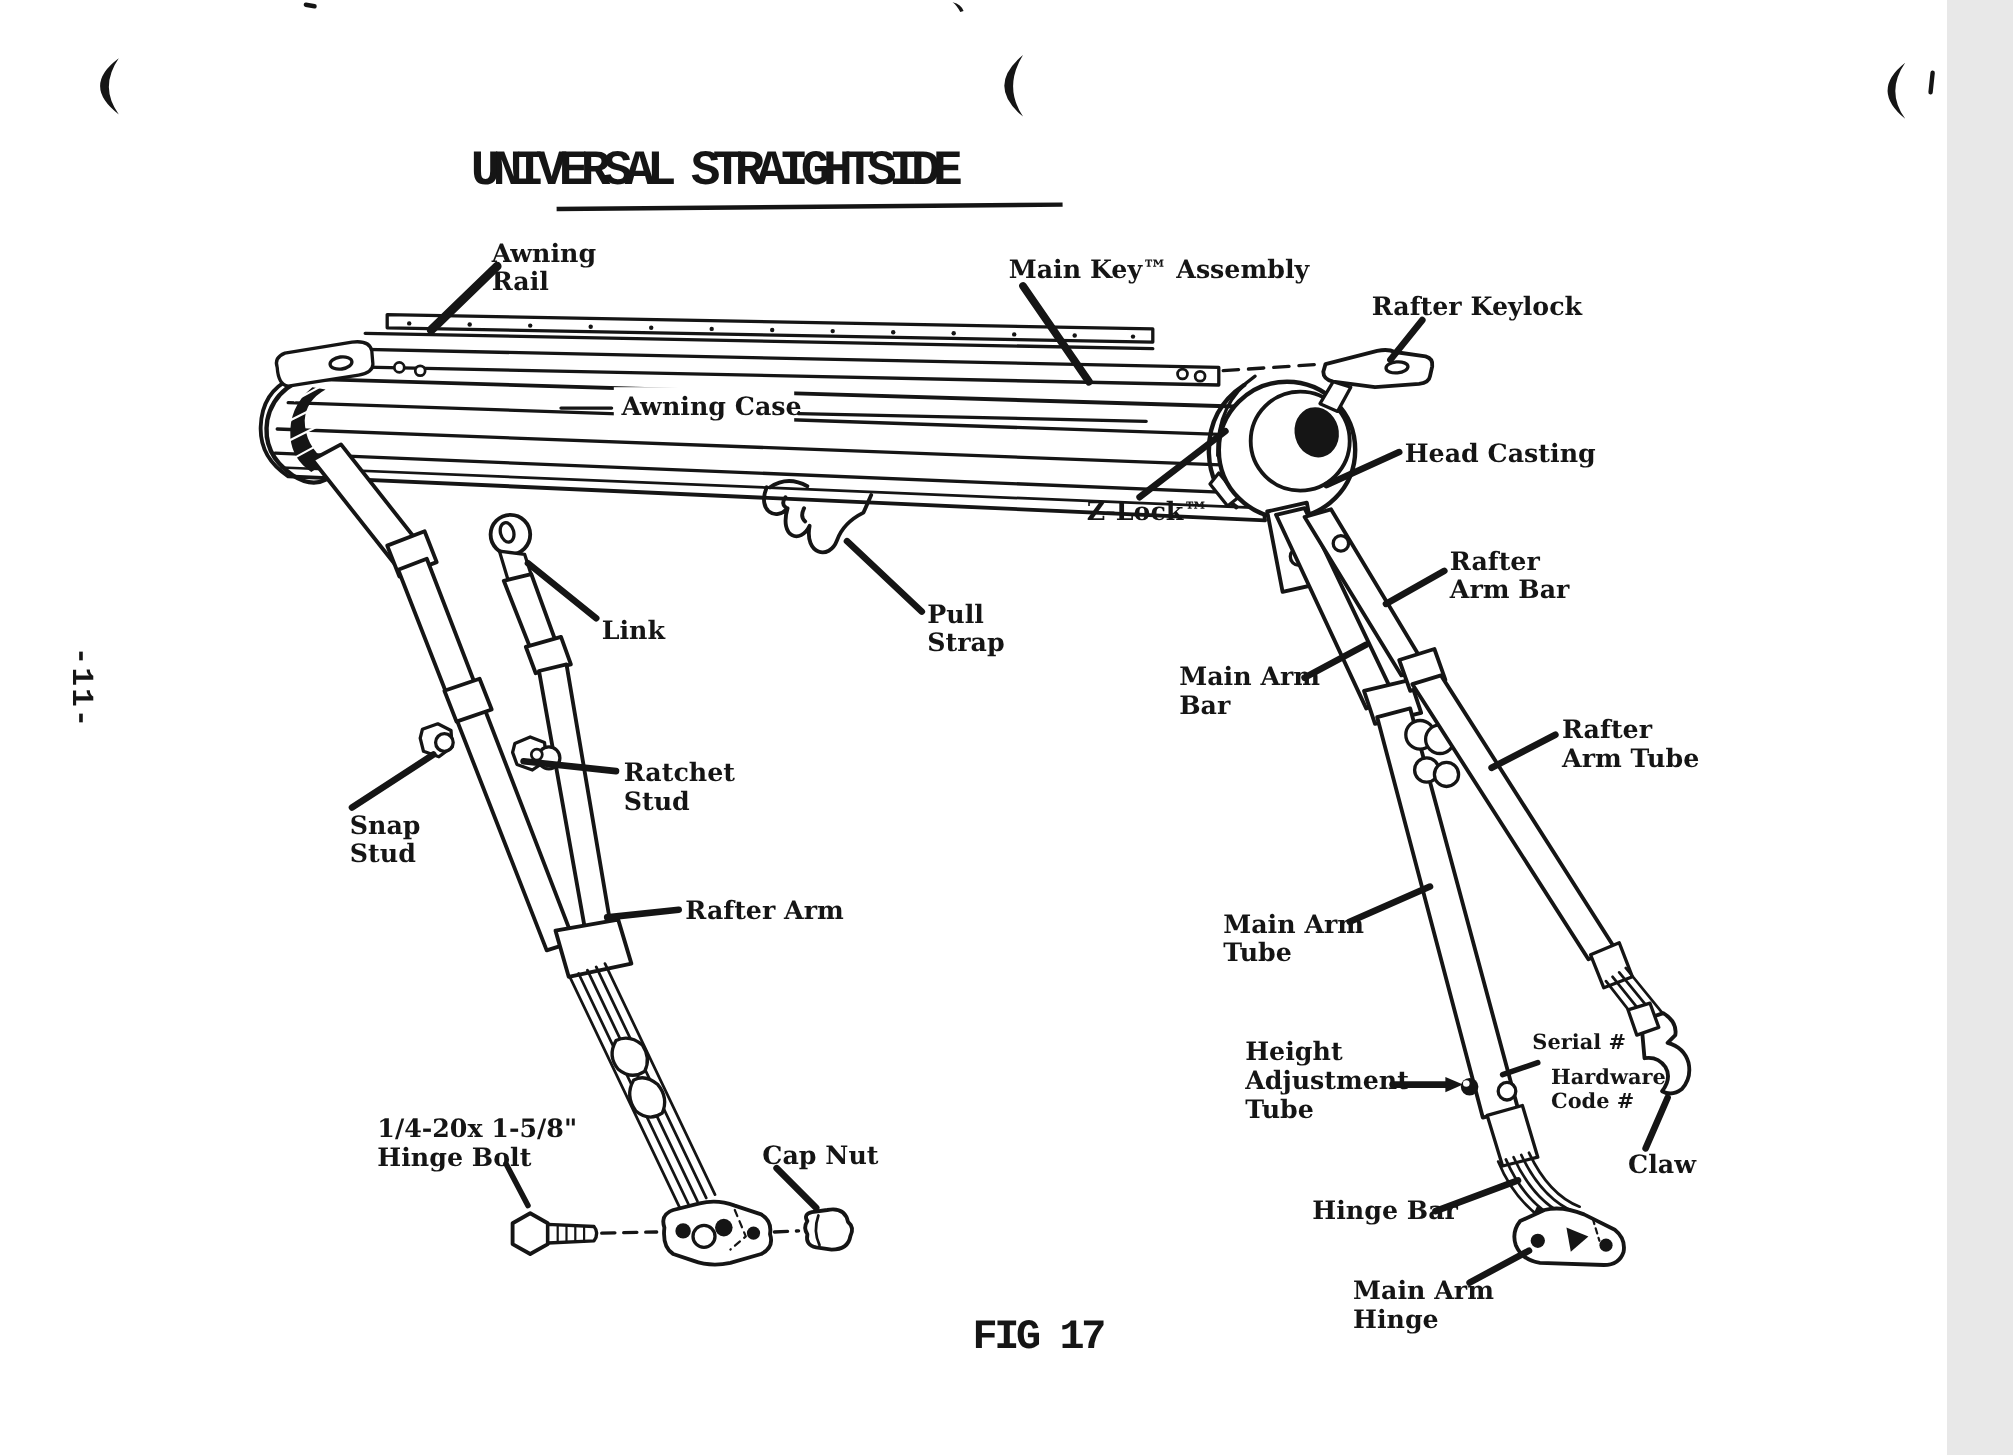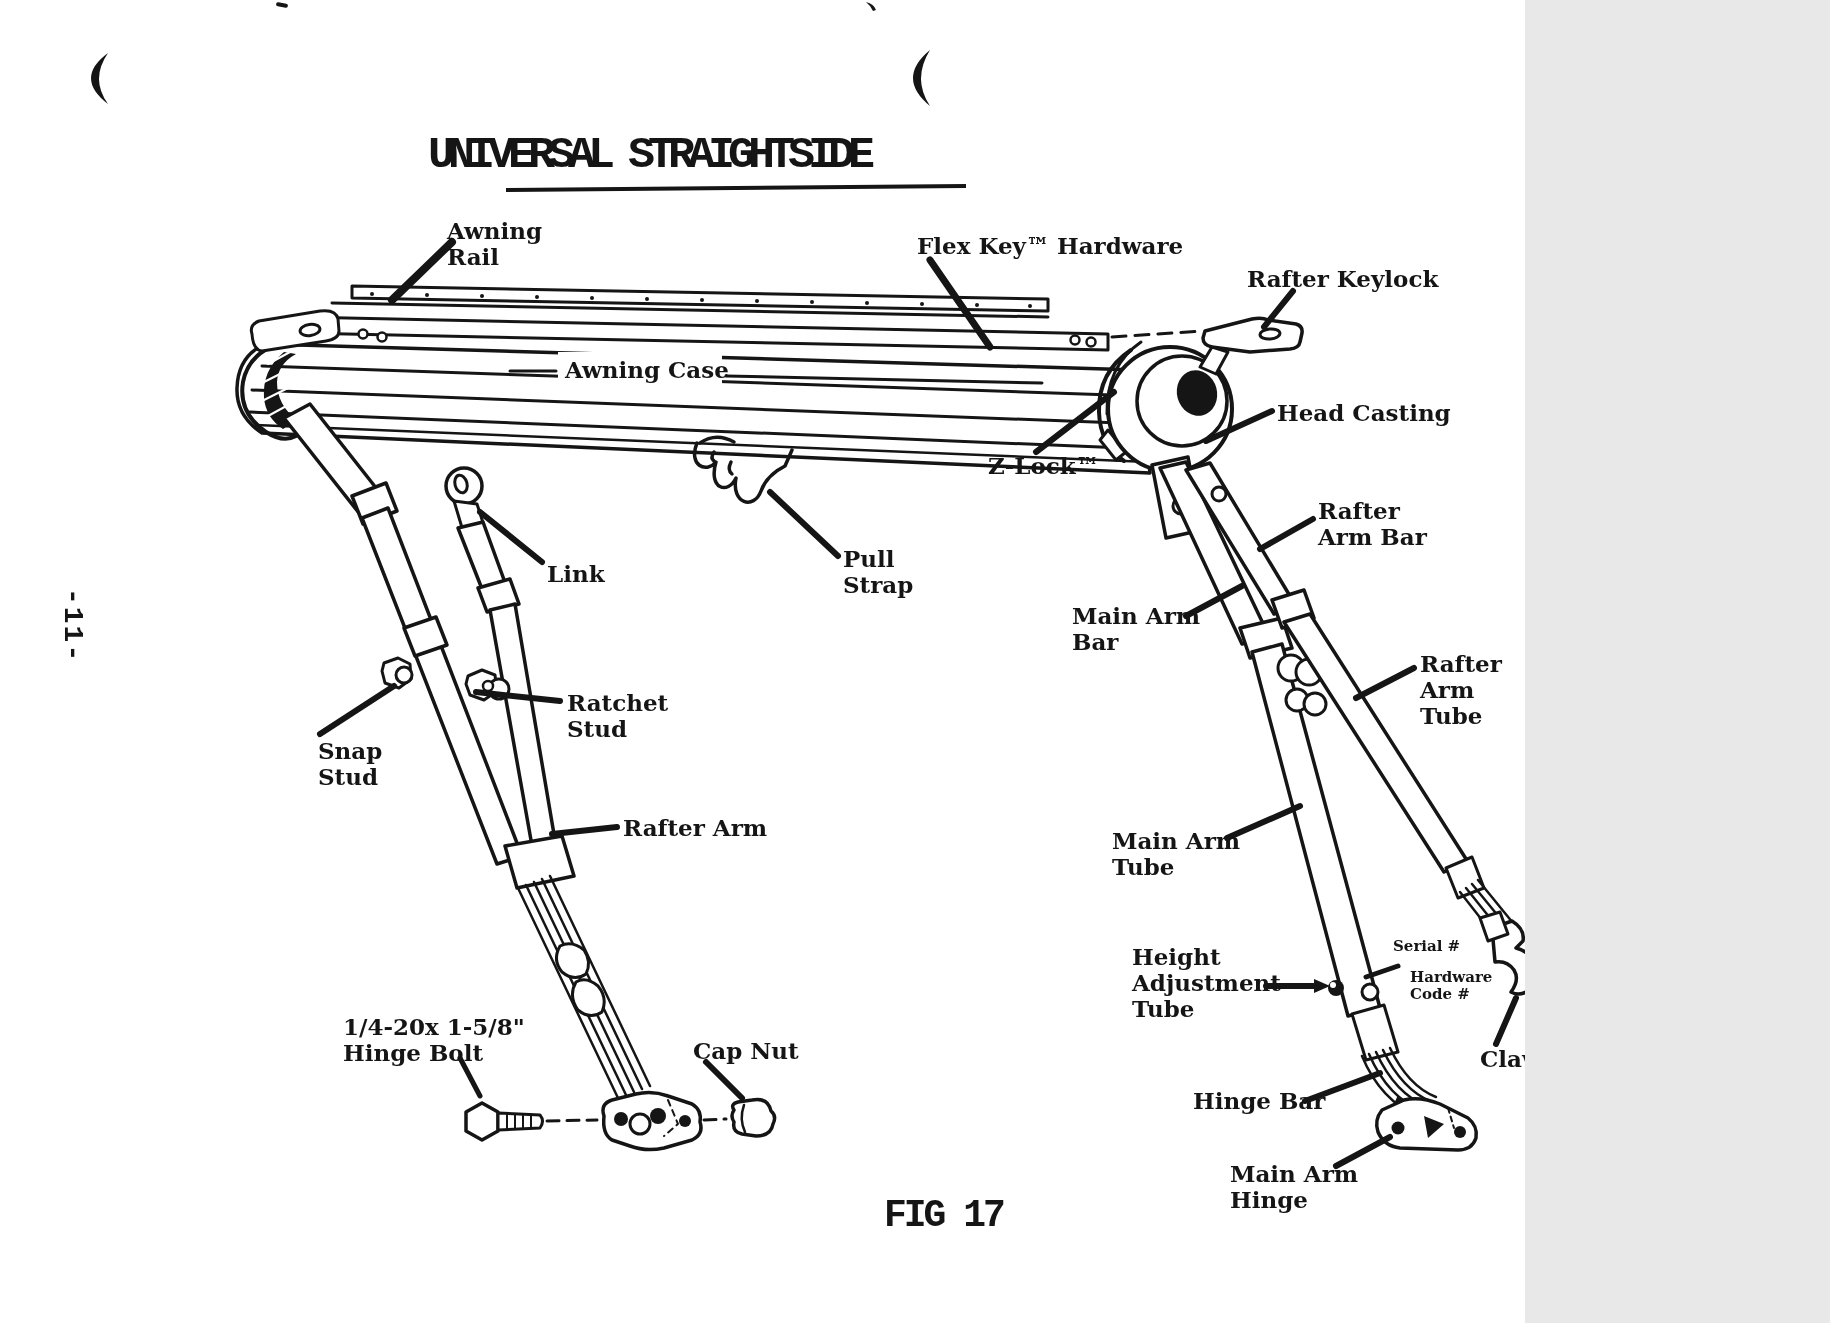--- a/index.html
+++ b/index.html
@@ -1,21 +1,21 @@
 <!DOCTYPE html>
 <html><head>
 <meta charset="utf-8">
 <style>
   html,body{margin:0;padding:0;background:#e8e8e8;}
-  #page{position:relative;width:1525px;height:1323px;background:#ffffff;overflow:hidden;
+  #page{position:relative;width:1770px;height:1323px;background:#ffffff;overflow:hidden;
         font-family:"DejaVu Serif", serif;color:#151515;}
   svg{position:absolute;left:0;top:0;}
   .lbl{position:absolute;font-weight:bold;font-size:23px;line-height:1.13;
        white-space:pre-line;color:#151515;letter-spacing:0px;}
-  .lbl.sm{font-size:15px;line-height:1.15;}
+  .lbl.sm{font-size:19px;line-height:1.15;}
   #title-main{position:absolute;left:428px;top:130px;font-family:"Liberation Mono", monospace;
        font-weight:bold;font-size:45px;letter-spacing:-7px;color:#151515;}
   #title-sub{position:absolute;left:762px;top:139px;font-family:"Liberation Mono", monospace;
        font-weight:bold;font-size:37px;letter-spacing:-7px;color:#151515;}
   #title-underline{position:absolute;left:506px;top:186px;width:460px;height:4px;background:#151515;
        transform:rotate(-0.5deg);}
   #fig-caption{position:absolute;left:884px;top:1194px;font-family:"Liberation Mono", monospace;
        font-weight:bold;font-size:38px;letter-spacing:-3px;color:#151515;}
   #page-number{position:absolute;left:88px;top:588px;font-family:"Liberation Mono", monospace;
        font-weight:bold;font-size:28px;color:#151515;transform:rotate(90deg);transform-origin:top left;
@@ -236,21 +236,21 @@
 
       <rect x="558" y="352" width="164" height="36" fill="#ffffff" stroke="none"></rect>
     </g>
   </svg>
 
   <div id="title-main">UNIVERSAL STRAIGHTSIDE</div>
   <div id="title-underline"></div>
 
   <div class="lbl" style="left:447px;top:218px">Awning
 Rail</div>
-  <div class="lbl" style="left:917px;top:233px">Flex Key™ Hardware</div>
+  <div class="lbl" style="left:917px;top:233px">Main Key™ Assembly</div>
   <div class="lbl" style="left:1247px;top:266px">Rafter Keylock</div>
   <div class="lbl" style="left:565px;top:357px">Awning Case</div>
   <div class="lbl" style="left:1277px;top:400px">Head Casting</div>
   <div class="lbl" style="left:988px;top:453px">Z-Lock™</div>
   <div class="lbl" style="left:843px;top:546px">Pull
 Strap</div>
   <div class="lbl" style="left:547px;top:561px">Link</div>
   <div class="lbl" style="left:1318px;top:498px">Rafter
 Arm Bar</div>
   <div class="lbl" style="left:1072px;top:603px">Main Arm

